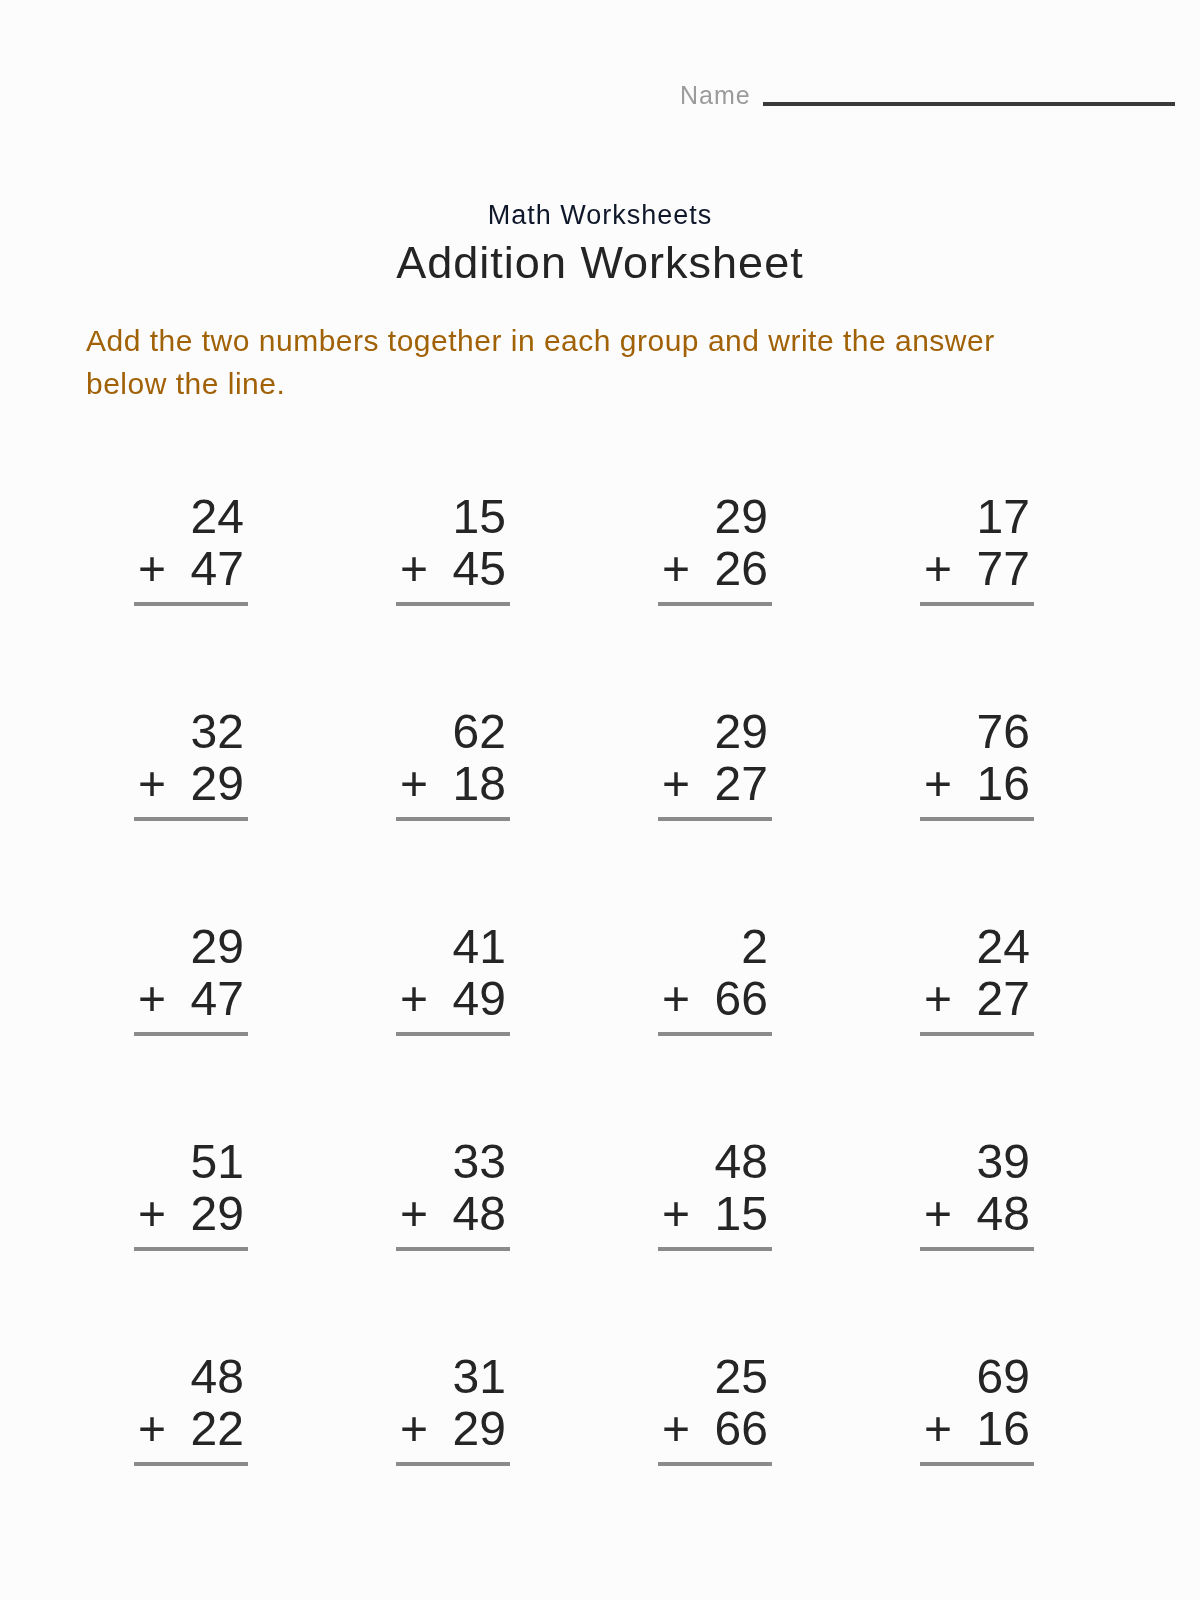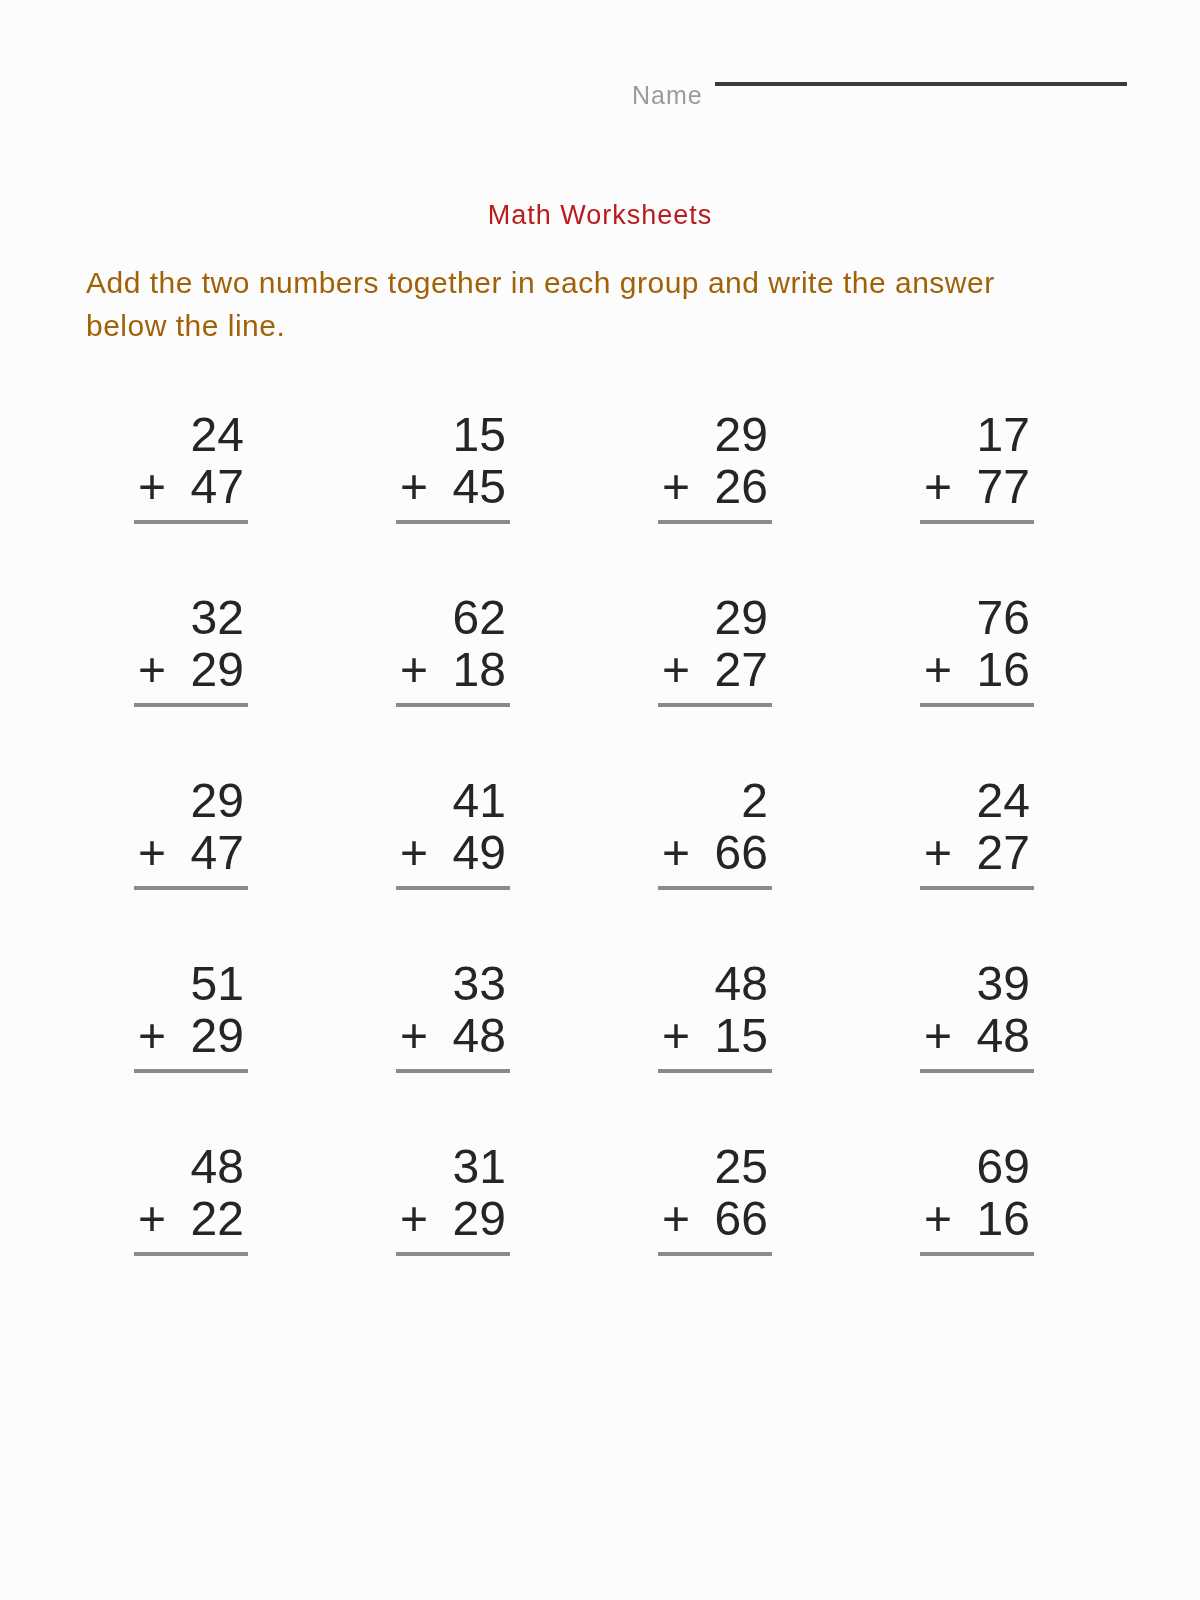--- a/index.html
+++ b/index.html
@@ -13,21 +13,22 @@
     height: 1600px;
     background: #fcfcfc;
     overflow: hidden;
     color: #2b2b2b;
   }
   
   .name-row {
     padding-top: 82px;
     padding-left: 632px;
     display: flex;
-    align-items: flex-start;
+    align-items: flex-end;
+    margin-left: 48px;
   }
   .name-label {
     font-size: 25px;
     color: #9b9b9b;
     letter-spacing: 1px;
     line-height: 26px;
   }
   .name-line {
     display: inline-block;
     width: 412px;
@@ -35,44 +36,44 @@
     border-bottom: 4px solid #3a3a3a;
     margin-left: 12px;
     margin-bottom: 2px;
   }
   
   .subtitle {
     margin-top: 92px;
     text-align: center;
     font-size: 27px;
     letter-spacing: 1px;
-    color: #b91c1c;
+    color: #0f172a;
   }
   .title {
     margin-top: 6px;
     text-align: center;
     font-size: 45px;
     letter-spacing: 1px;
     color: #242424;
   }
   
   .instructions {
     margin: 30px 0 0 86px;
     width: 990px;
     font-size: 30px;
     line-height: 43px;
     letter-spacing: 0.5px;
     color: #a16207;
   }
   
   .problems-grid {
-    margin: 62px 0 0 138px;
+    margin: 86px 0 0 138px;
     display: grid;
     grid-template-columns: repeat(4, 262px);
-    row-gap: 68px;
+    row-gap: 100px;
   }
   .problem {
     width: 106px;
   }
   .operand-top {
     text-align: right;
     font-size: 48px;
     line-height: 52px;
     color: #252525;
   }
@@ -94,20 +95,21 @@
 <body>
 
 <div class="page">
 
   <div class="name-row">
     <span class="name-label">Name</span>
     <span class="name-line"></span>
   </div>
 
   <div class="subtitle">Math Worksheets</div>
+  <div class="title">Addition Worksheet</div>
 
   <div class="instructions">Add the two numbers together in each group and write the answer below the line.</div>
 
   <div class="problems-grid">
 
     <div class="problem">
       <div class="operand-top">24</div>
       <div class="operand-bottom-row">
         <span>+</span>
         <span>47</span>

